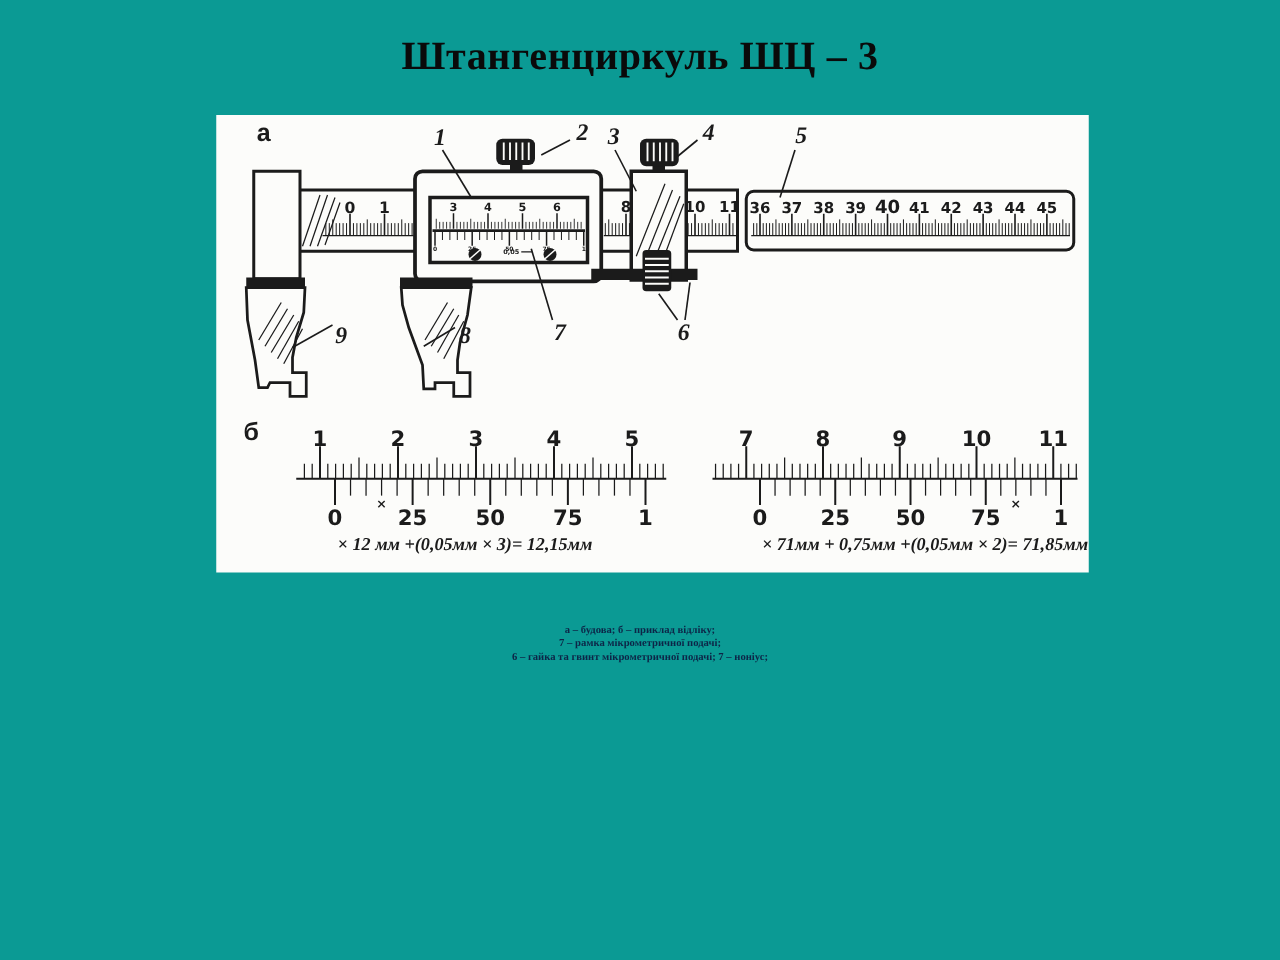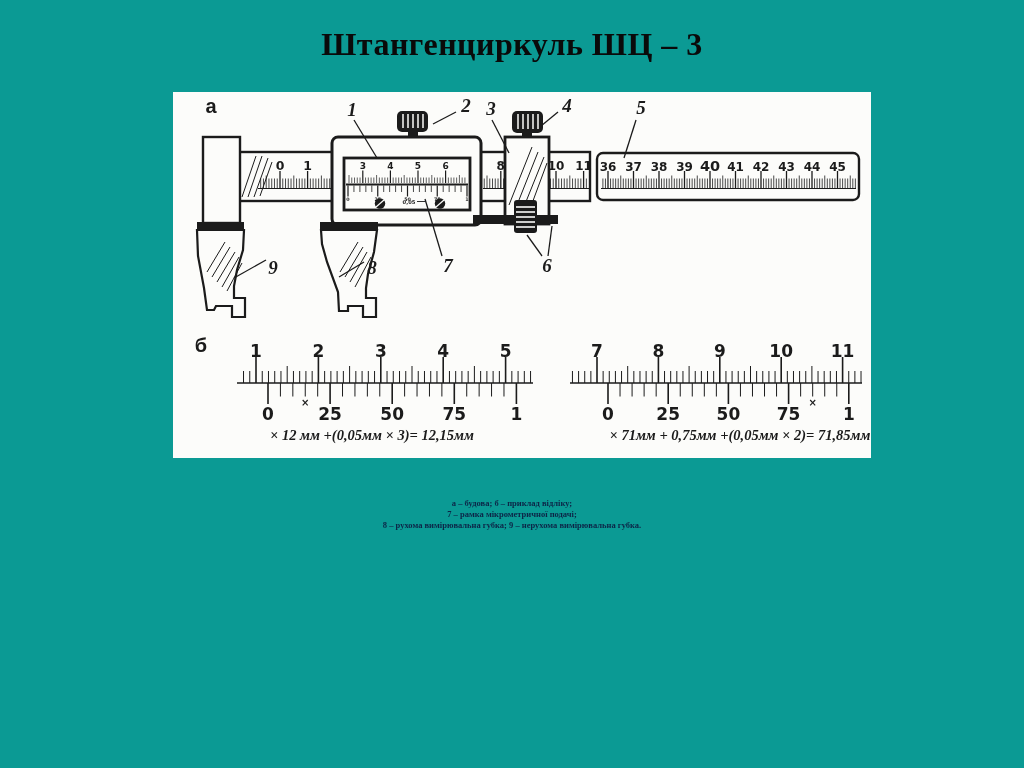--- a/index.html
+++ b/index.html
@@ -564,15 +564,15 @@
           <text x="812.68" y="406" font-size="10" text-anchor="middle">×</text>
         </g>
       <text x="372" y="440" class="formula" text-anchor="middle">× 12 мм +(0,05мм × 3)= 12,15мм</text>
       <text x="740" y="440" class="formula" text-anchor="middle">× 71мм + 0,75мм +(0,05мм × 2)= 71,85мм</text>
     </svg>
   </div>
 
   <div class="caption">
     <div>а – будова; б – приклад відліку;</div>
     <div>7 – рамка мікрометричної подачі;</div>
-    <div>8 – рухома вимірювальна губка; 9 – нерухома вимірювальна губка.</div>
+    <div>6 – гайка та гвинт мікрометричної подачі; 7 – ноніус;</div>
   </div>
 </div>
 
 </body></html>

